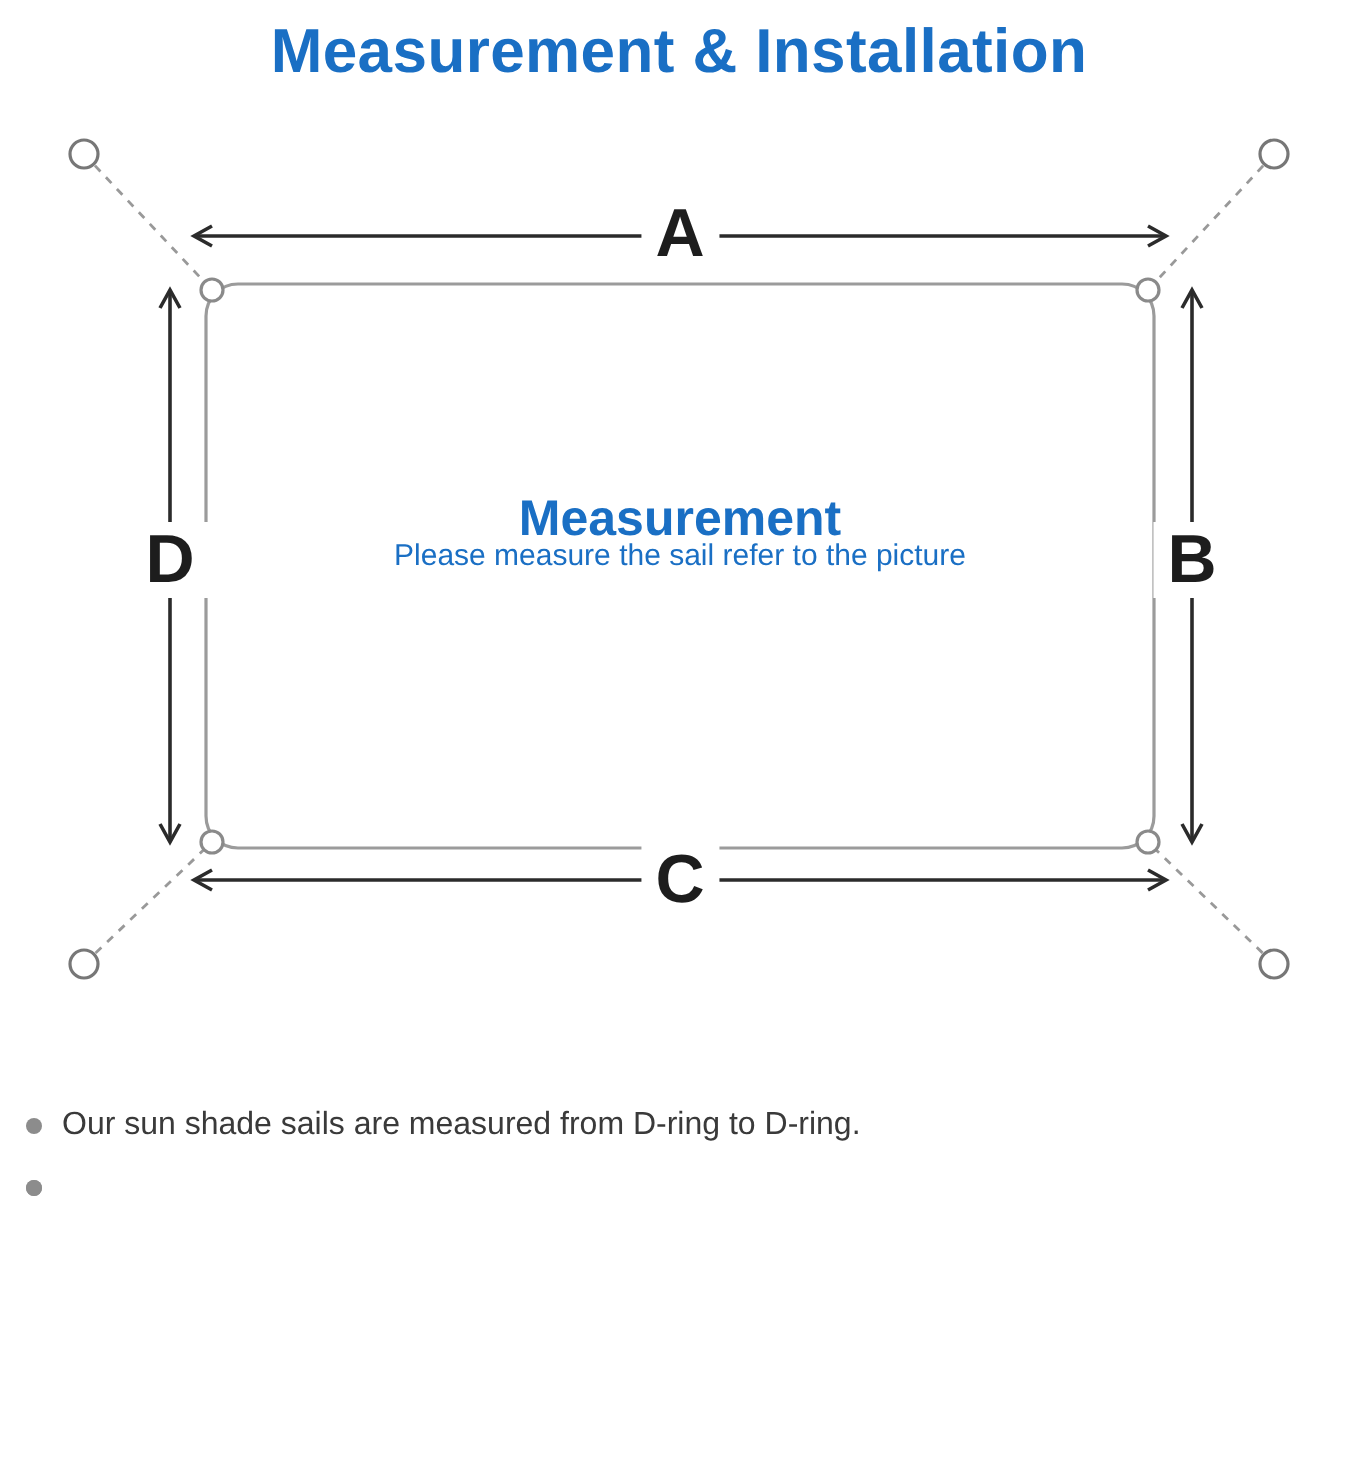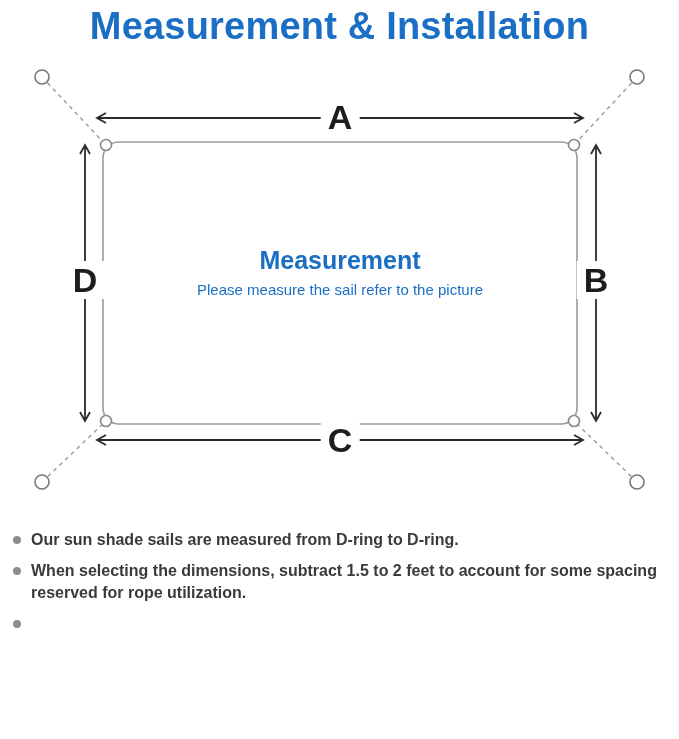--- a/index.html
+++ b/index.html
@@ -12,21 +12,21 @@
     position: relative;
     width: 679px;
     height: 739px;
     background: #ffffff;
     overflow: hidden;
   }
   .page-title {
     height: 48px;
     line-height: 52px;
     text-align: center;
-    font-size: 38px;
+    font-size: 31px;
     font-weight: 700;
     color: #1a6fc4;
     letter-spacing: 0.2px;
   }
   .diagram {
     position: relative;
     width: 679px;
     height: 470px;
   }
   .diagram svg {
@@ -50,31 +50,30 @@
     top: 212px;
     transform: translate(-50%, -50%);
     font-size: 25px;
     font-weight: 700;
     color: #1a6fc4;
     white-space: nowrap;
   }
   .measure-subtitle {
     position: absolute;
     left: 340px;
-    top: 241px;
+    top: 230px;
     transform: translate(-50%, -50%);
     font-size: 15px;
     color: #1a6fc4;
     white-space: nowrap;
   }
   .notes {
     list-style: none;
-    margin: 11px 8px 0 13px;
+    margin: 34px 8px 0 13px;
     padding: 0;
-    font-weight: bold;
   }
   .notes li {
     position: relative;
     padding-left: 18px;
     margin-bottom: 9px;
     font-size: 16px;
     line-height: 22px;
     color: #3a3a3a;
   }
   .bullet {
@@ -135,20 +134,19 @@
     <div class="measure-subtitle">Please measure the sail refer to the picture</div>
   </div>
 
   <ul class="notes">
     <li>
       <span class="bullet"></span>
       <span>Our sun shade sails are measured from D-ring to D-ring.</span>
     </li>
     <li>
       <span class="bullet"></span>
-      <span>When selecting the dimensions, subtract 1.5 to 2 feet to account for some spacing reserved for rope utilization.</span>
     </li>
     <li>
       <span class="bullet"></span>
     </li>
   </ul>
 
 </div>
 
 </body></html>

